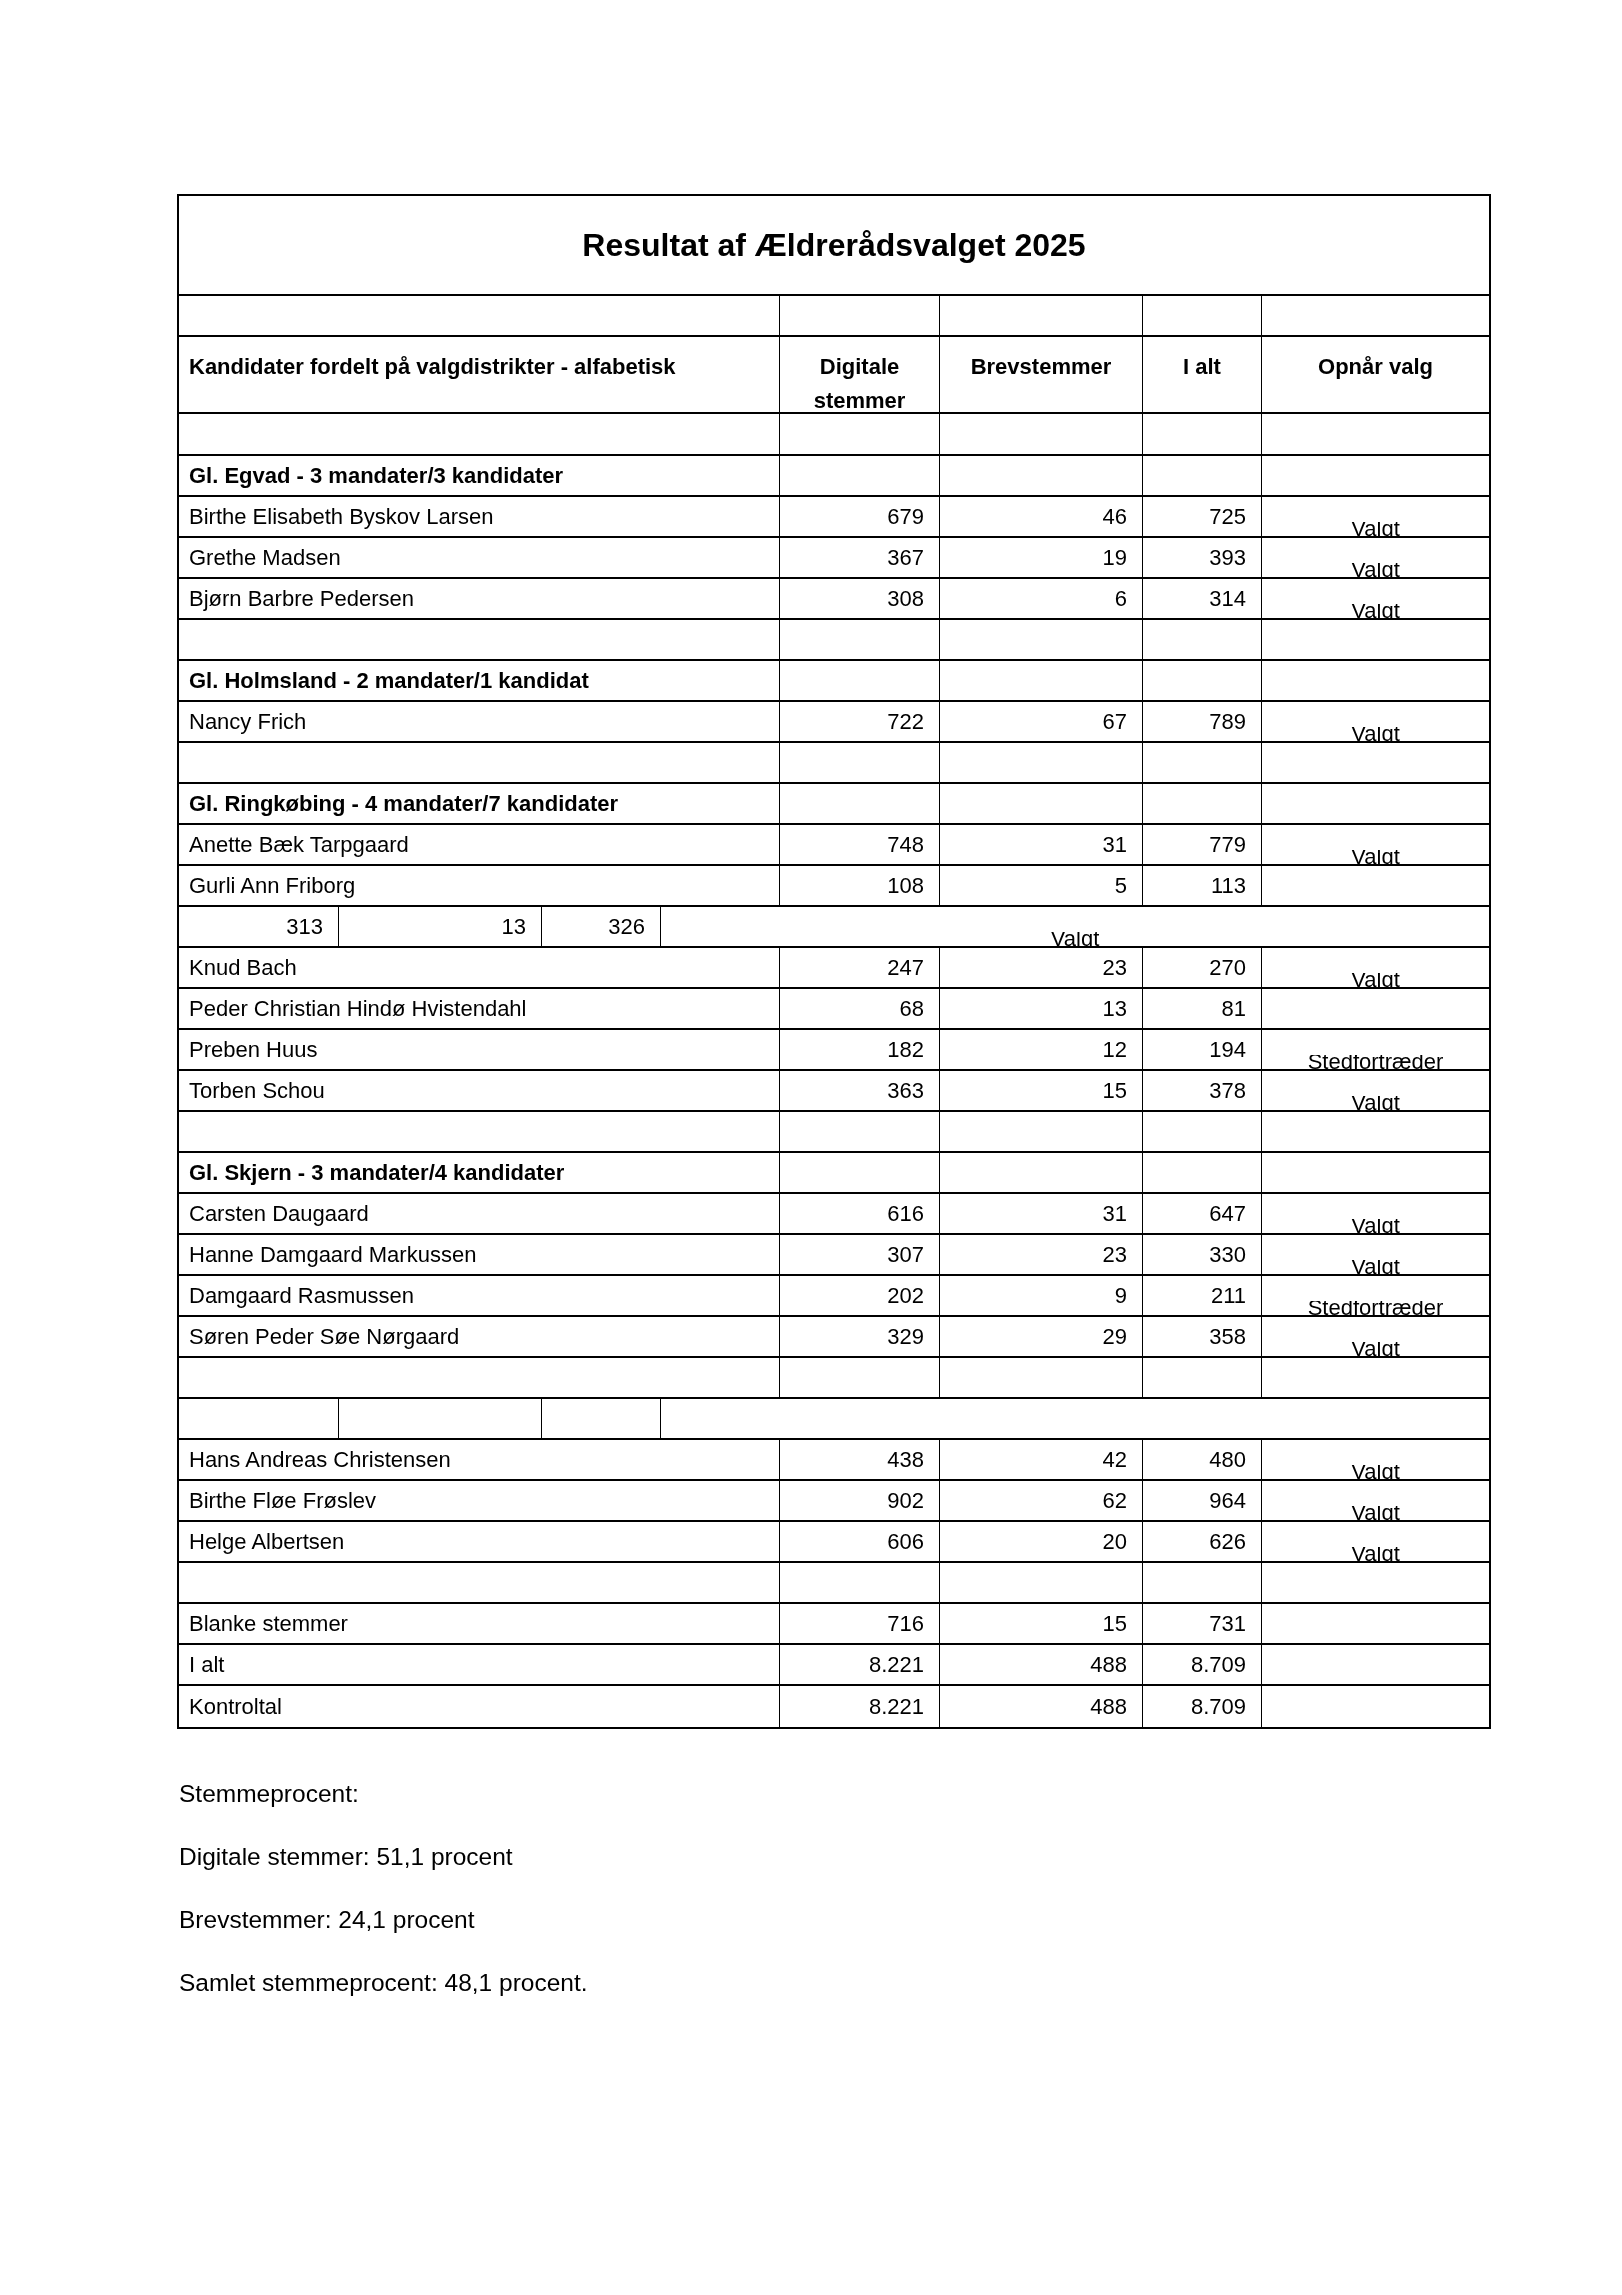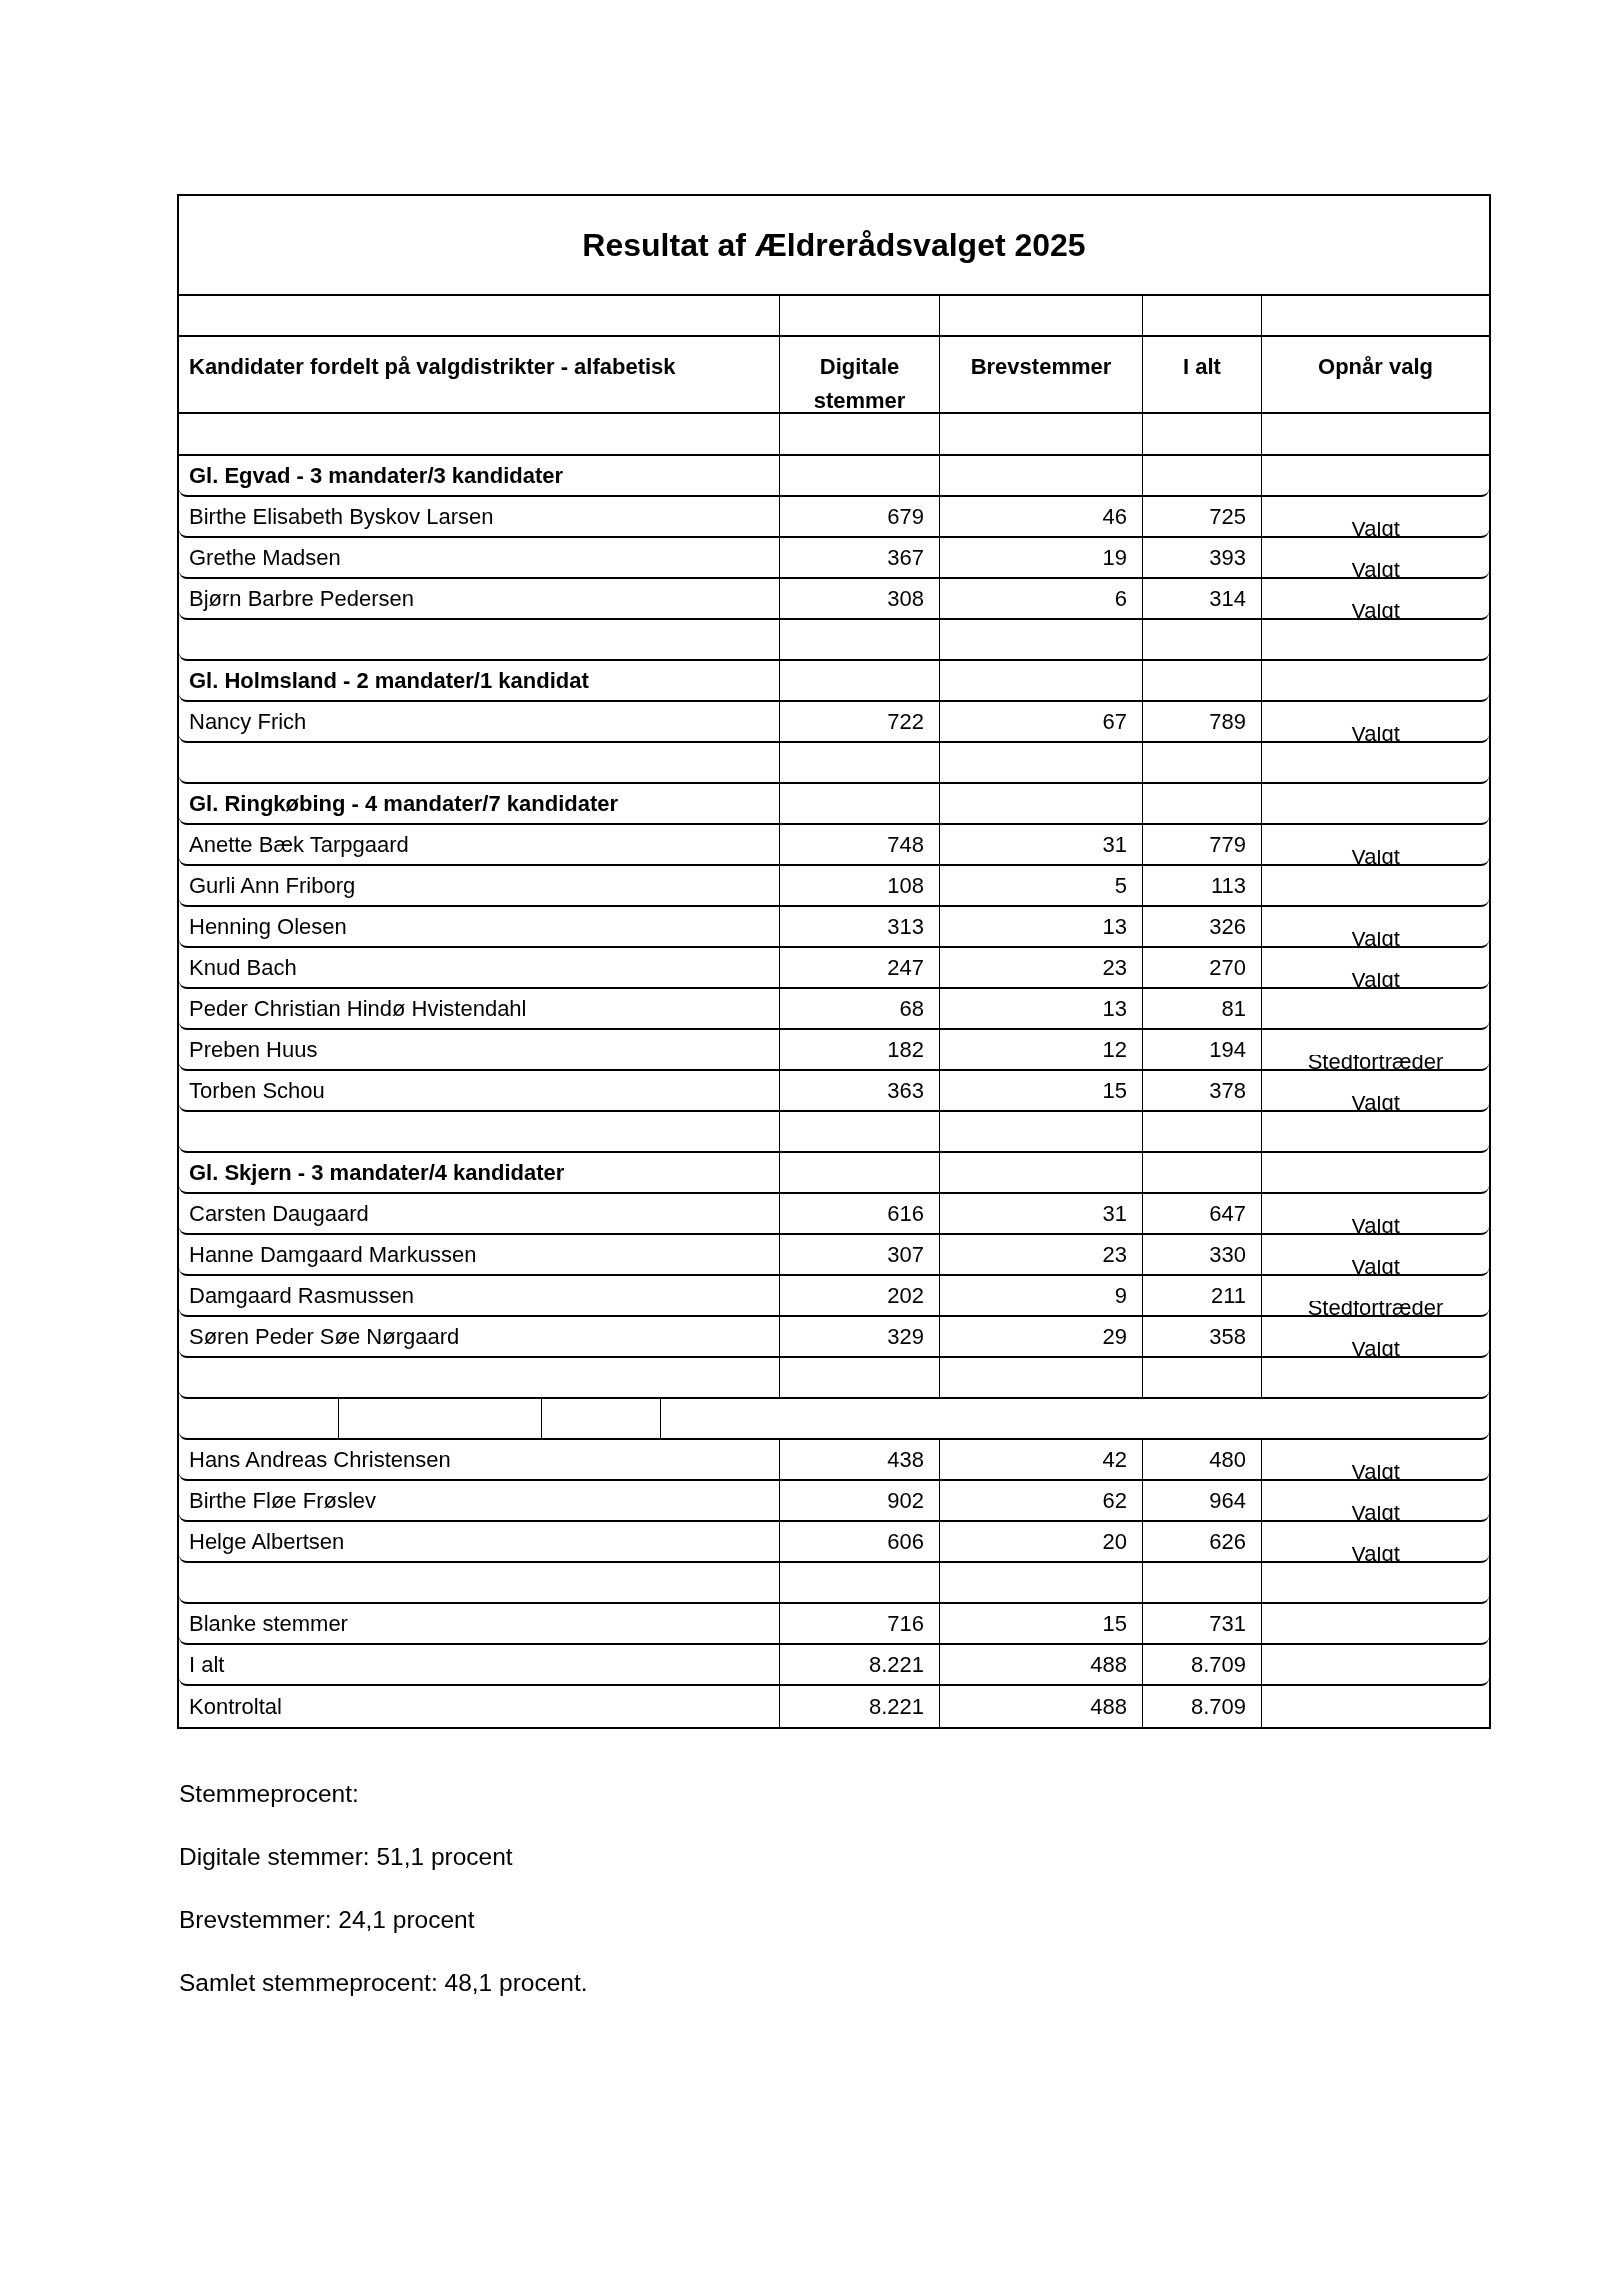--- a/index.html
+++ b/index.html
@@ -44,21 +44,21 @@
   .r-header .cell {
     align-items:flex-start; padding-top:13px;
     font-weight:bold; line-height:34px;
   }
   .r-header .header-name { padding-right:39px; }
   .r-header .col-digital,
   .r-header .col-mail,
   .r-header .col-total,
   .r-header .col-elected { justify-content:center; text-align:center; }
   .r-gap2   { height:42px; }
-  .r-body   { height:41px;border-radius:8px; }
+  .r-body   { height:41px; }
   .section-row .col-name { font-weight:bold; }
 
   
   .footer { position:absolute; left:179px; top:1780px; font-size:24.5px; }
   .footer p { margin-bottom:35px; white-space:nowrap; }
 </style>
 </head>
 <body>
 
 <div class="doc-table">
@@ -163,21 +163,20 @@
     <div class="cell col-elected elected">Valgt</div>
   </div>
       <div class="row r-body">
     <div class="cell col-name">Gurli Ann Friborg</div>
     <div class="cell col-digital num">108</div>
     <div class="cell col-mail num">5</div>
     <div class="cell col-total num">113</div>
     <div class="cell col-elected elected"></div>
   </div>
       <div class="row r-body">
-    <div class="cell col-name">Henning Olesen</div>
     <div class="cell col-digital num">313</div>
     <div class="cell col-mail num">13</div>
     <div class="cell col-total num">326</div>
     <div class="cell col-elected elected">Valgt</div>
   </div>
       <div class="row r-body">
     <div class="cell col-name">Knud Bach</div>
     <div class="cell col-digital num">247</div>
     <div class="cell col-mail num">23</div>
     <div class="cell col-total num">270</div>

